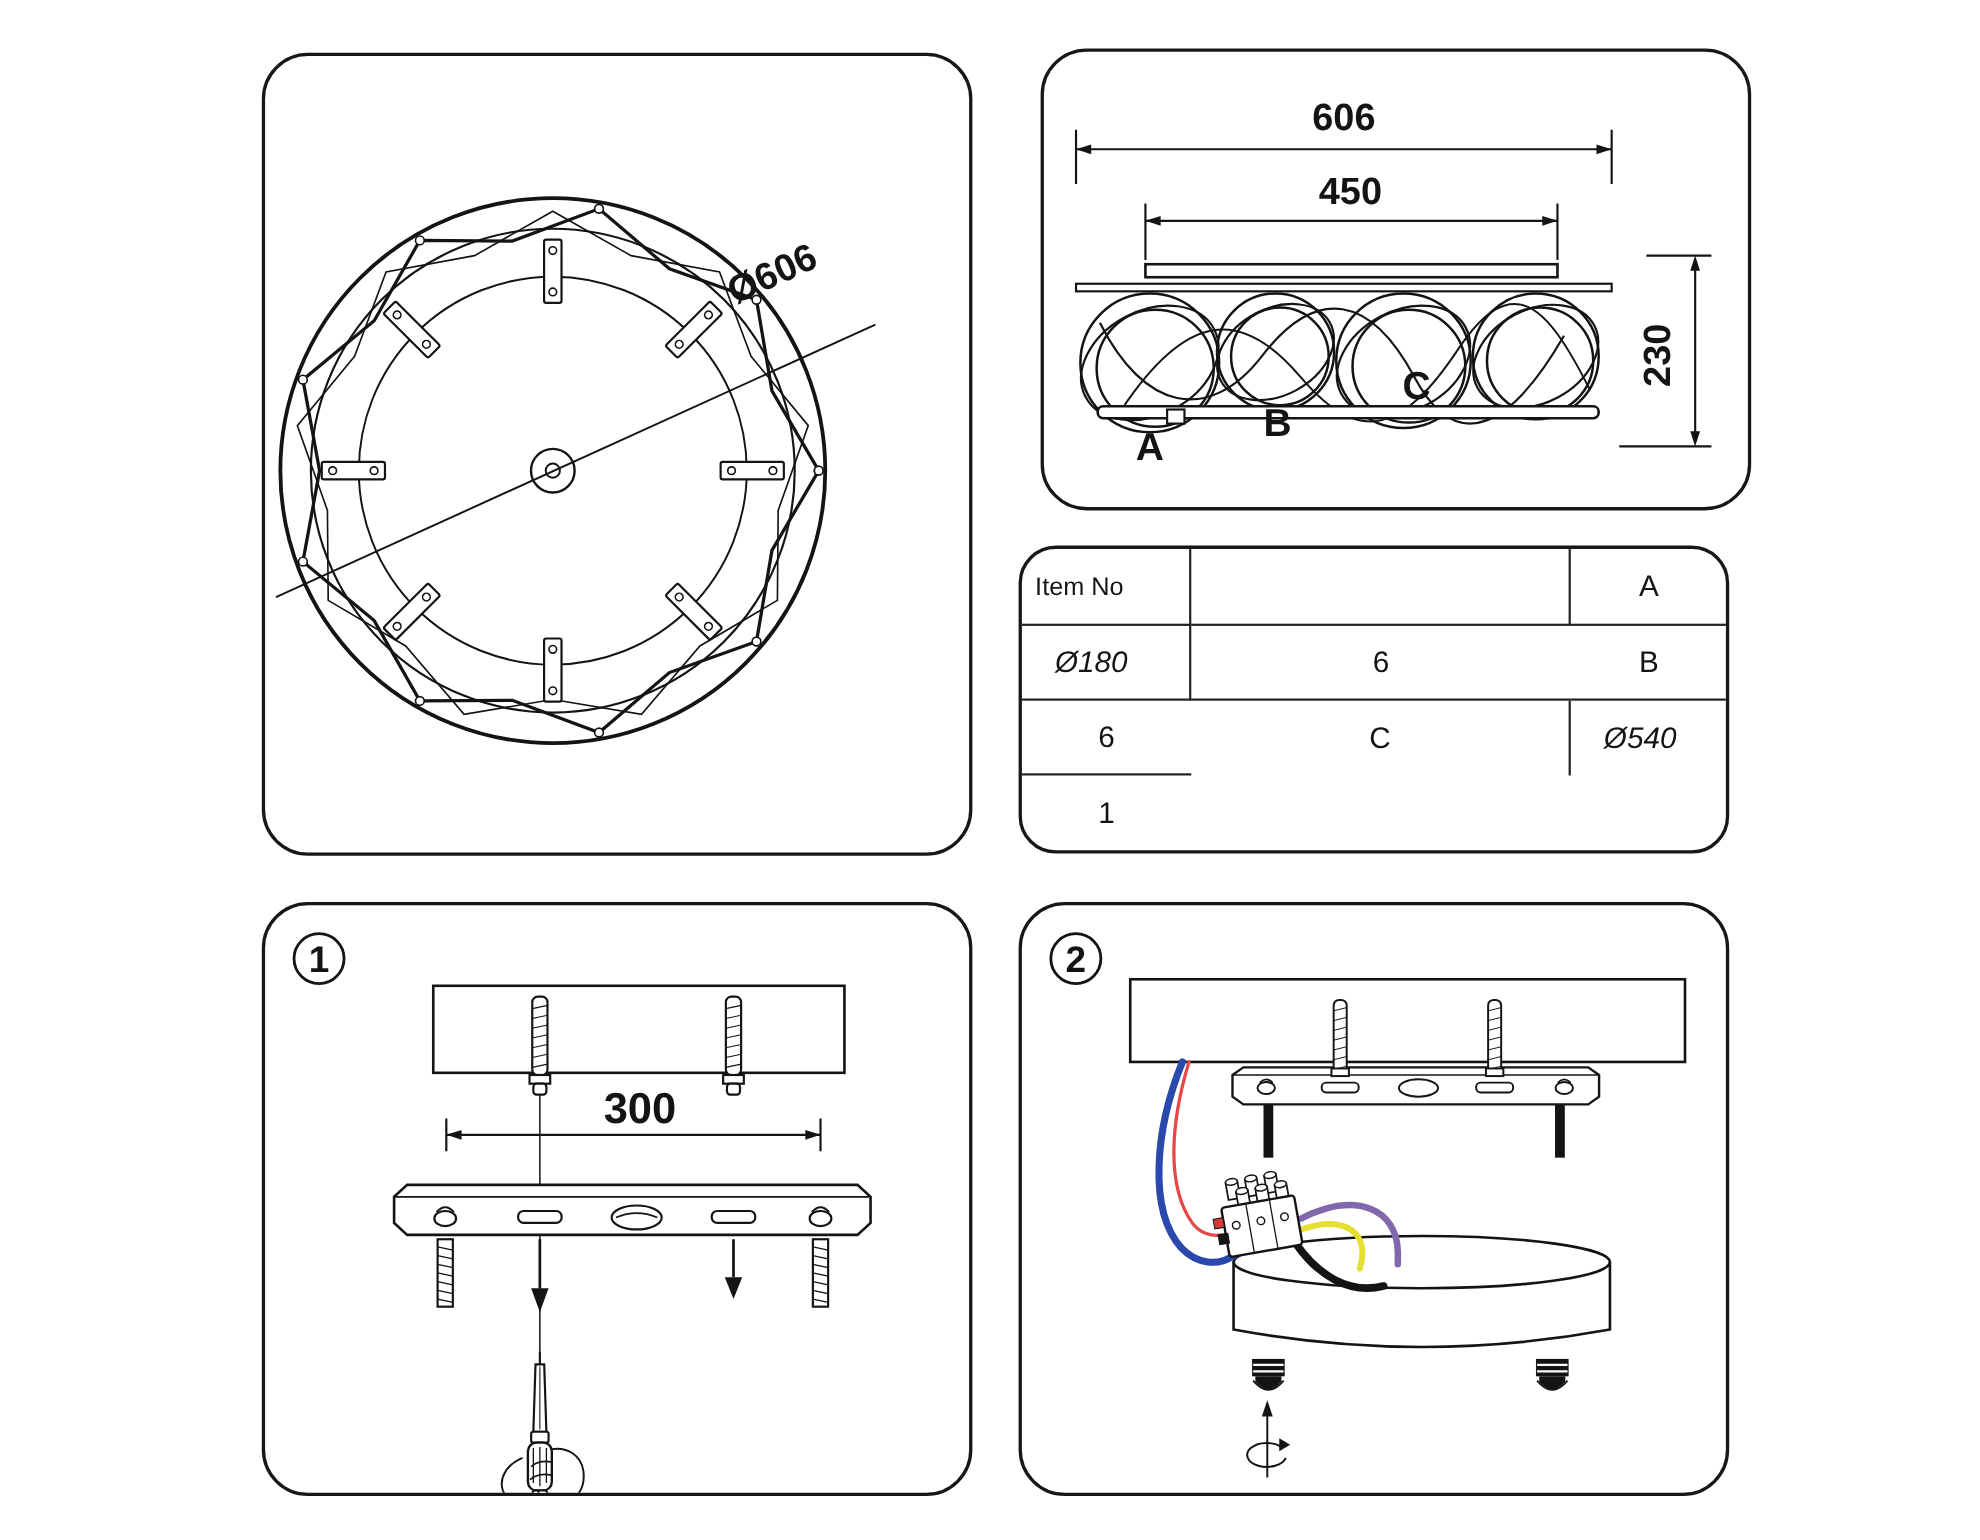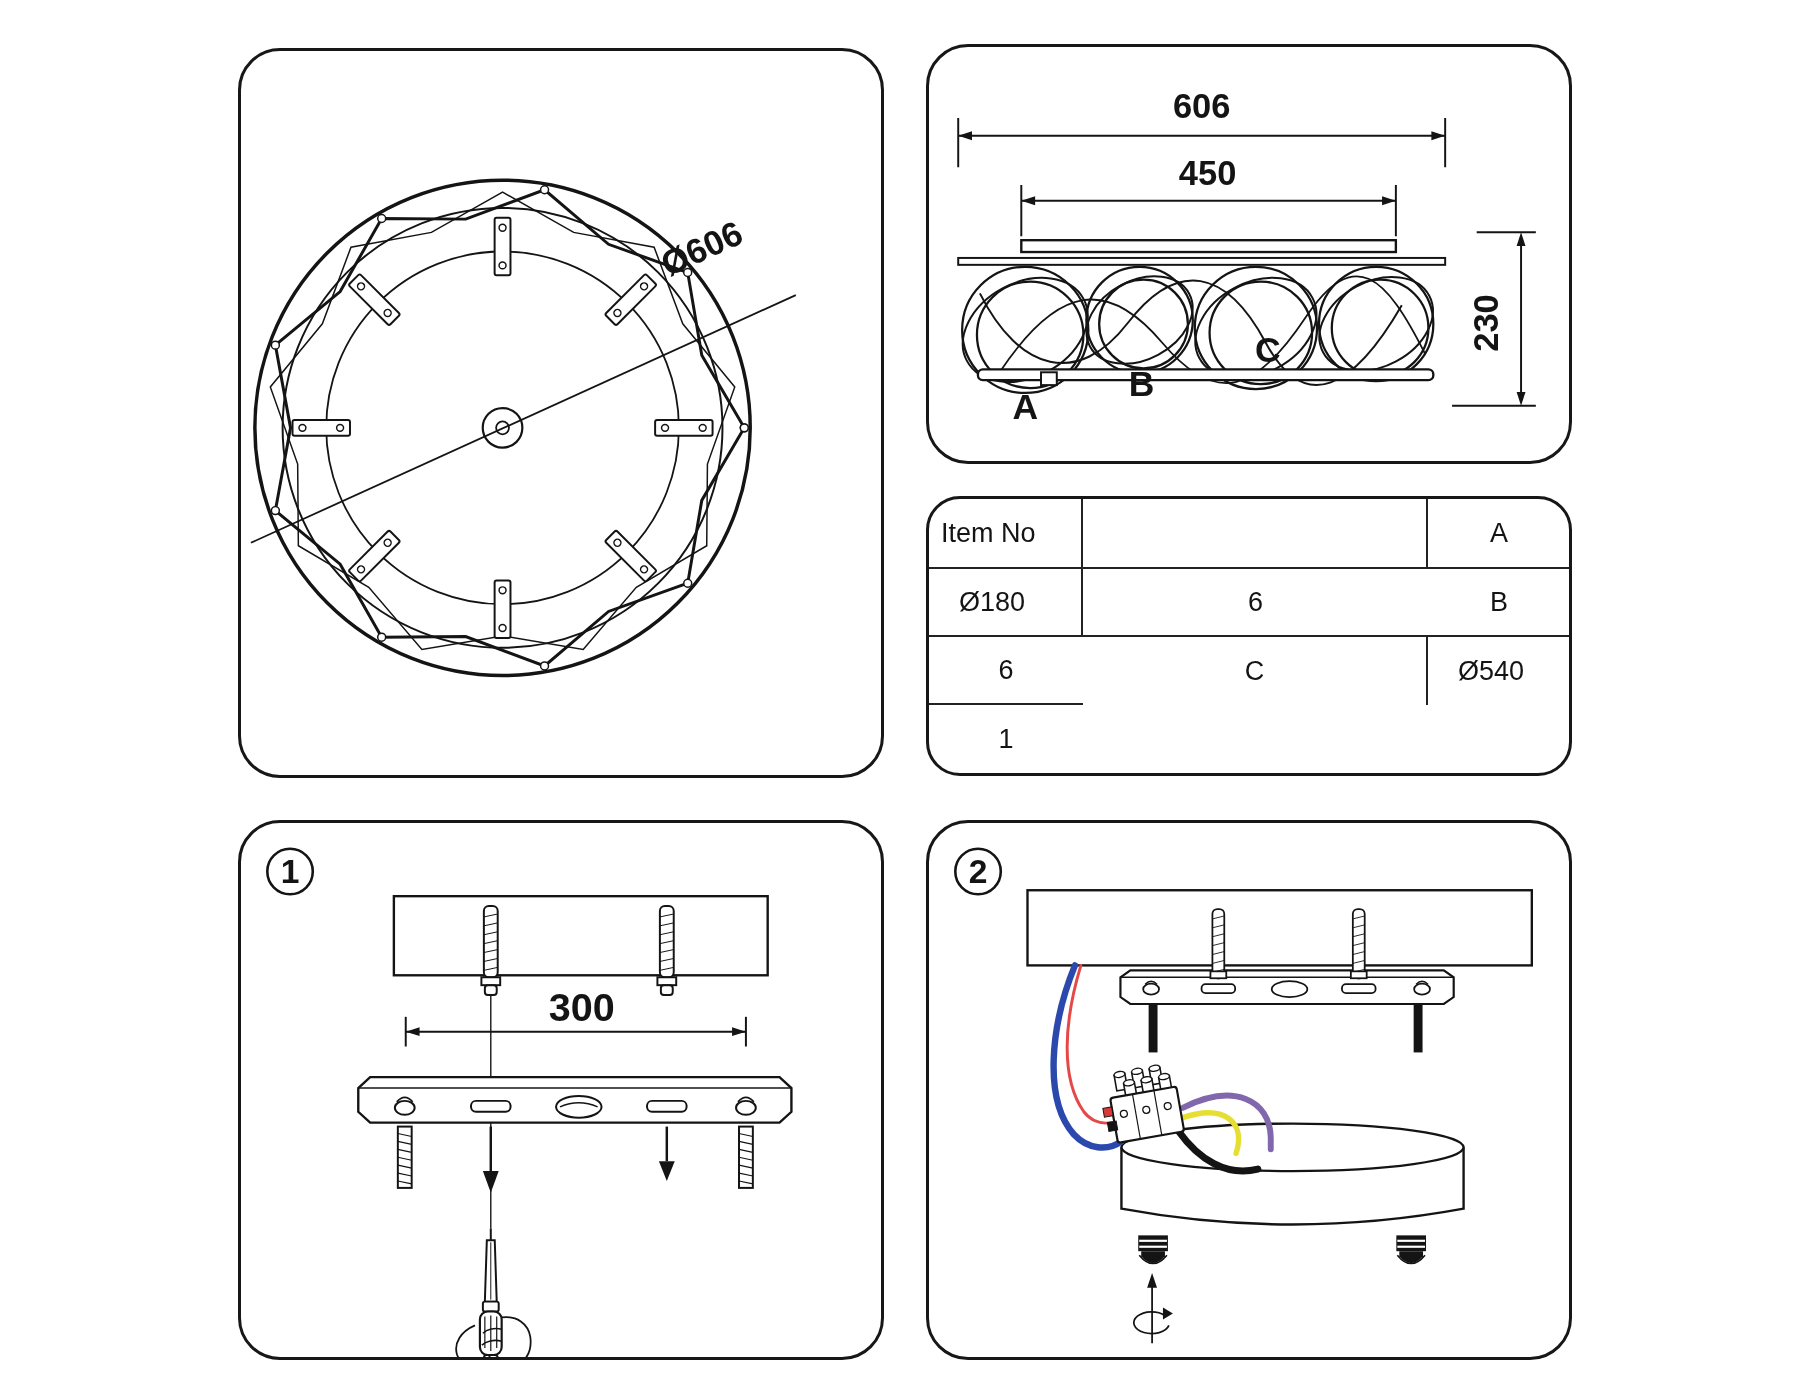--- a/index.html
+++ b/index.html
@@ -1,35 +1,35 @@
 <!DOCTYPE html>
 <html><head>
 <meta charset="utf-8">
 <style>
   html,body{margin:0;padding:0;background:#ffffff;}
   #sheet{position:relative;width:1800px;height:1400px;background:#ffffff;
          font-family:"Liberation Sans", sans-serif;color:#141414;overflow:hidden;}
   .panel{position:absolute;border:3px solid #171717;border-radius:42px;background:#ffffff;box-sizing:border-box;}
   #panel-top-view {left:238px;top:48px;width:646px;height:730px;}
-  #panel-side-view{left:926px;top:44px;width:646px;height:420px;}
+  #panel-side-view{left:946px;top:44px;width:646px;height:420px;}
   #panel-step1    {left:238px;top:820px;width:646px;height:540px;}
   #panel-step2    {left:926px;top:820px;width:646px;height:540px;}
   .panel svg{position:absolute;left:0;top:0;width:100%;height:100%;}
 
   
   #parts-table{position:absolute;left:926px;top:496px;width:646px;height:280px;
     border:3px solid #171717;border-radius:34px;overflow:hidden;background:#fff;
     display:grid;grid-template-columns:154px 345px 144px;grid-template-rows:70px 68px 68px 68px;box-sizing:border-box;}
   .tcell{border-right:2px solid #222;border-bottom:2px solid #222;display:flex;align-items:center;
     font-size:27px;color:#141414;box-sizing:border-box;justify-content:center;}
   .tcell.last-col{border-right:none;}
   .tcell.last-row{border-bottom:none;}
-  .tcell.header{font-size:27px;}
+  .tcell.header{font-size:23px;}
   .tcell.item-header{justify-content:flex-start;padding-left:12px;}
-  .tcell.spec{justify-content:flex-start;padding-left:30px;}
+  .tcell.spec{justify-content:flex-start;padding-left:30px;font-style:italic;}
 
   svg text{fill:#141414;}
   .dim-text{font-size:35px;font-weight:bold;}
   .big-dim{font-size:40px;font-weight:bold;}
   .ring-label{font-size:36px;font-weight:bold;}
   .step-num{font-size:34px;font-weight:bold;}
   .ln{stroke:#141414;fill:none;}
   .fillw{fill:#ffffff;stroke:#141414;}
   .solid{fill:#141414;stroke:none;}
 </style>

